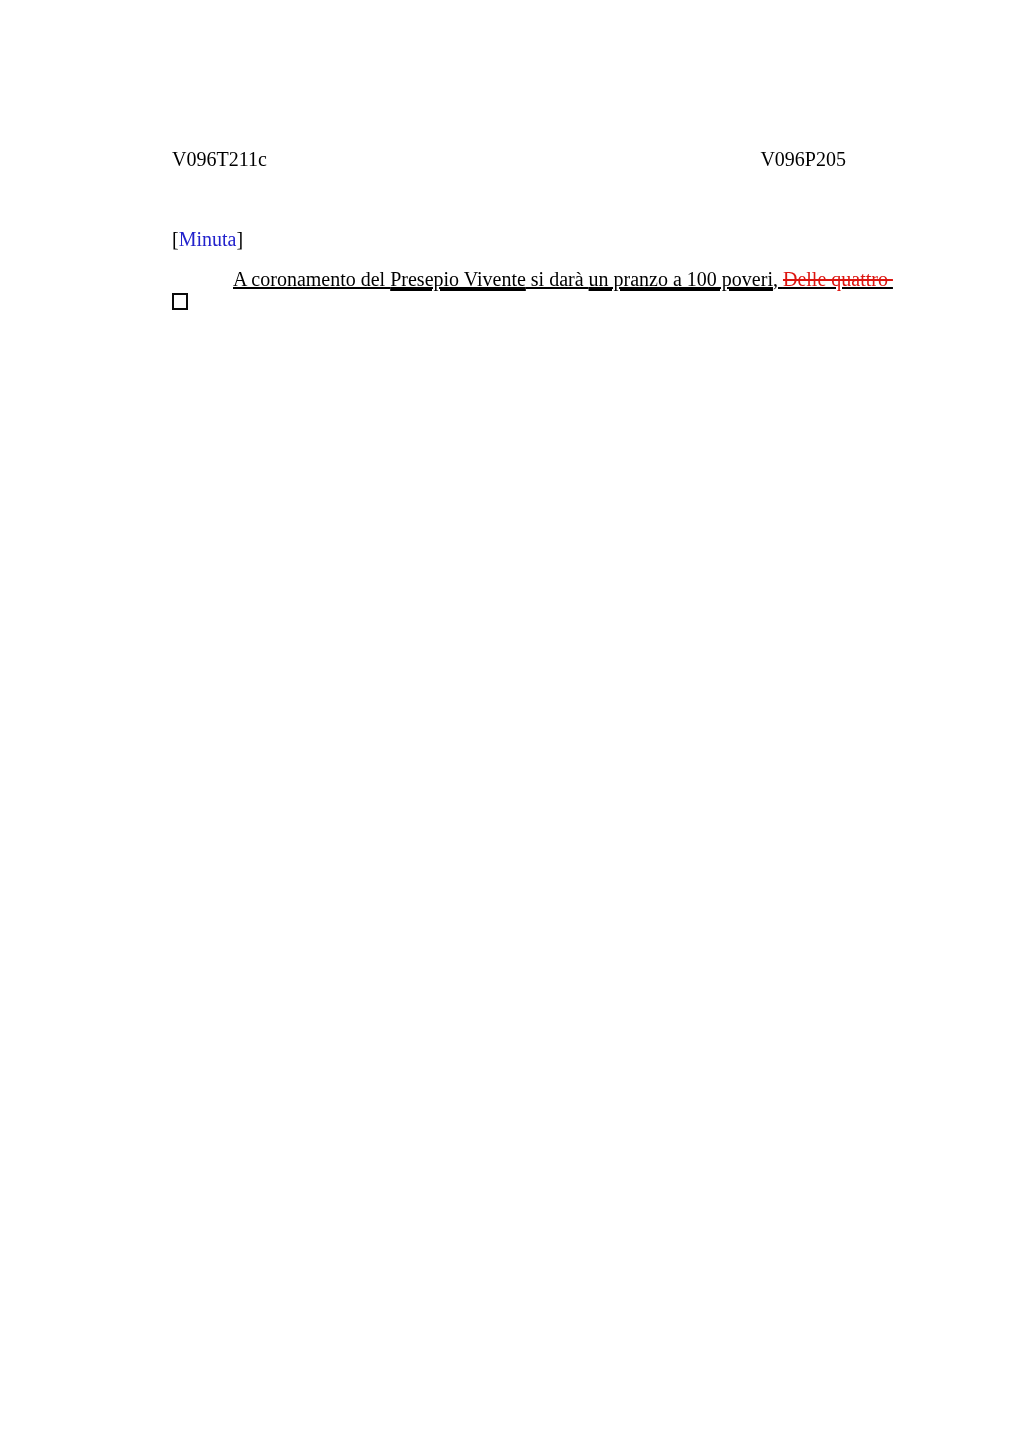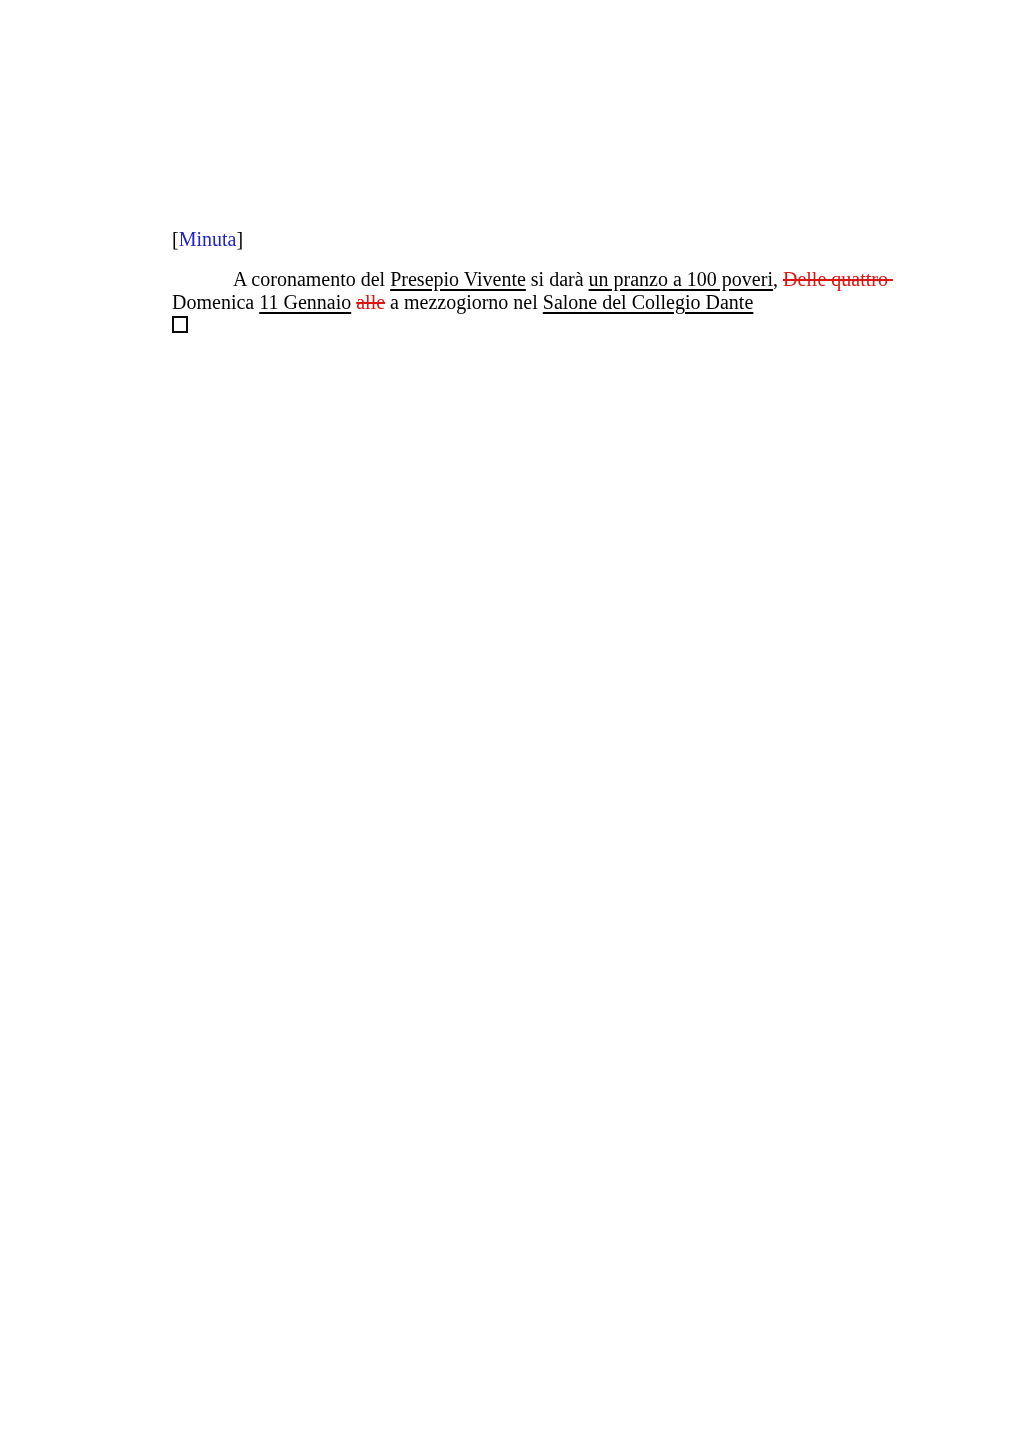--- a/index.html
+++ b/index.html
@@ -47,20 +47,21 @@
     left: 172px;
     width: 780px;
     line-height: 23px;
   }
   .para-line {
     white-space: pre;
     min-height: 23px;
   }
   .para-line.indent {
     text-indent: 61px;
+    text-decoration: underline;
   }
   .seg.underline {
     text-decoration: underline;
     text-decoration-thickness: 1.5px;
     text-underline-offset: 2.5px;
   }
   .seg.strike-red {
     color: var(--red, #dd1510);
     text-decoration: line-through;
     text-decoration-thickness: 1.8px;
@@ -72,22 +73,25 @@
     border: 2px solid #0a0a0a;
     vertical-align: baseline;
     margin-top: 2px;
   }
 </style>
 </head>
 <body style="background: rgb(255, 255, 255); color: rgb(0, 0, 0);">
 
 <div class="page">
 
+  <div class="header-row">
+    <span>V096T211c</span>
+    <span>V096P205</span>
+  </div>
 
   <div class="minuta"><span>[</span><span class="minuta-word">Minuta</span><span>]</span></div>
 
   <div class="paragraph">
       <div class="para-line indent"><span class="seg plain">A coronamento del </span><span class="seg underline">Presepio Vivente</span><span class="seg plain"> si darà </span><span class="seg underline">un pranzo a 100 poveri</span><span class="seg plain">, </span><span class="seg strike-red">Delle quattro&nbsp;</span></div>
-      <div class="para-line"><span class="seg plain">Domenica </span><span class="seg underline">11 Gennaio</span><span class="seg plain"> </span><span class="seg strike-red">alle</span><span class="seg plain"> a mezzogiorno nel </span><span class="seg underline">Salone del Collegio Dante</span></div>
       <div class="para-line"><span class="seg empty-box"></span></div>
     </div>
 
 </div>
 
 </body></html>

